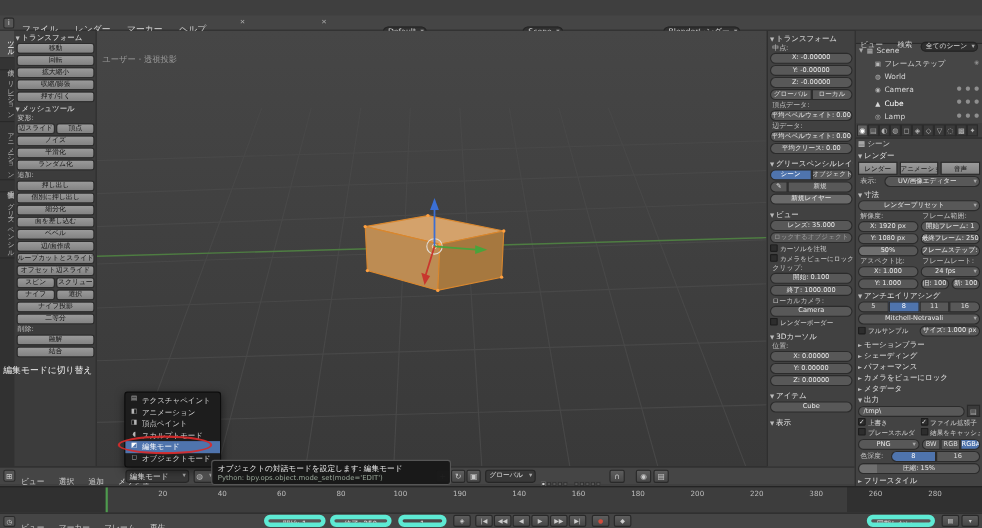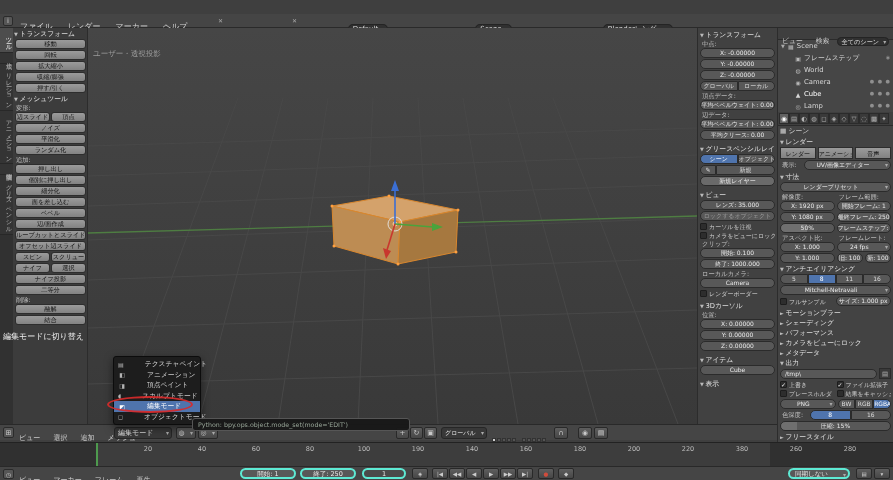--- a/index.html
+++ b/index.html
@@ -64,25 +64,25 @@
   .pbtn{height:12px;line-height:11px;background:linear-gradient(#9b9b9b,#828282);border:1px solid #2d2d2d;color:#111;font-size:6px;text-align:center;overflow:hidden;white-space:nowrap;flex:1}
   .cols{display:flex;gap:2px}
   .col{flex:1;min-width:0}
   .prow{display:flex;gap:2px;align-items:center}
   
   .ruler{left:0;top:442px;width:893px;height:24px;background:#303030;border-top:1px solid #222;overflow:hidden}
   .inrange{position:absolute;left:97px;top:0;width:673px;height:24px;background:#3d3d3d}
   .framenum{position:absolute;top:2px;width:20px;text-align:center;font-size:6.5px;color:#bdbdbd}
   .cfline{position:absolute;left:96px;top:0;width:2px;height:24px;background:#4e9a4e}
   .tbar{left:0;top:466px;width:893px;height:14px;background:#454545;border-top:1px solid #292929}
-  .tfield{position:absolute;top:1px;height:11px;background:#585858;border:2px solid #5eead4;border-radius:6px;color:#e9e9e9;font-size:6.5px;line-height:9px;text-align:center;overflow:hidden}
+  .tfield{position:absolute;top:1px;height:11px;background:#585858;border:4px solid #5eead4;border-radius:6px;color:#e9e9e9;font-size:6.5px;line-height:9px;text-align:center;overflow:hidden}
   .pb{position:absolute;top:1px;width:16px;height:11px;background:linear-gradient(#5e5e5e,#474747);border:1px solid #292929;border-radius:2px;color:#ccc;font-size:5.5px;line-height:10px;text-align:center}
   
   .popup{left:113px;top:356px;width:88px;background:#1d1d1d;border:1px solid #0c0c0c;border-radius:3px;padding:2px 0;z-index:50;box-shadow:0 3px 8px rgba(0,0,0,.5)}
-  .pop-item{display:flex;height:10.5px;align-items:center;gap:21px;padding:0 4px;font-size:6.8px;color:#d6d6d6;white-space:nowrap}
+  .pop-item{display:flex;height:10.5px;gap:3px;padding:0 4px;font-size:6.8px;color:#d6d6d6;white-space:nowrap}
   .pop-item.on{background:#4f74ad;color:#fff}
   .pop-ic{font-size:6px;color:#b5b5b5;width:8px;text-align:center}
   .ellipse{left:107px;top:396px;width:86px;height:17px;border:2px solid rgba(216,42,42,.92);border-radius:50%;z-index:60}
   .tooltip{left:192px;top:418px;width:218px;background:rgba(24,24,24,.96);border:1px solid #565656;border-radius:3px;padding:2px 5px;z-index:70}
   .tt1{font-size:7px;color:#ececec;white-space:nowrap}
   .tt2{font-size:6.3px;color:#98a698;white-space:nowrap}
   .caption{left:3px;top:331px;font-size:8px;color:#f2f2f2;z-index:5;white-space:nowrap}
 </style>
 </head>
 <body>
@@ -483,16 +483,17 @@
       </div>
     <div class="pop-item">
         <span class="pop-ic">◻</span>
         <span>オブジェクトモード</span>
       </div>
   </div>
 
   <div class="abs ellipse"></div>
 
   <div class="abs tooltip">
+    <div class="tt1">オブジェクトの対話モードを設定します: 編集モード</div>
     <div class="tt2">Python: bpy.ops.object.mode_set(mode='EDIT')</div>
   </div>
 
 </div>
 
 </body></html>

